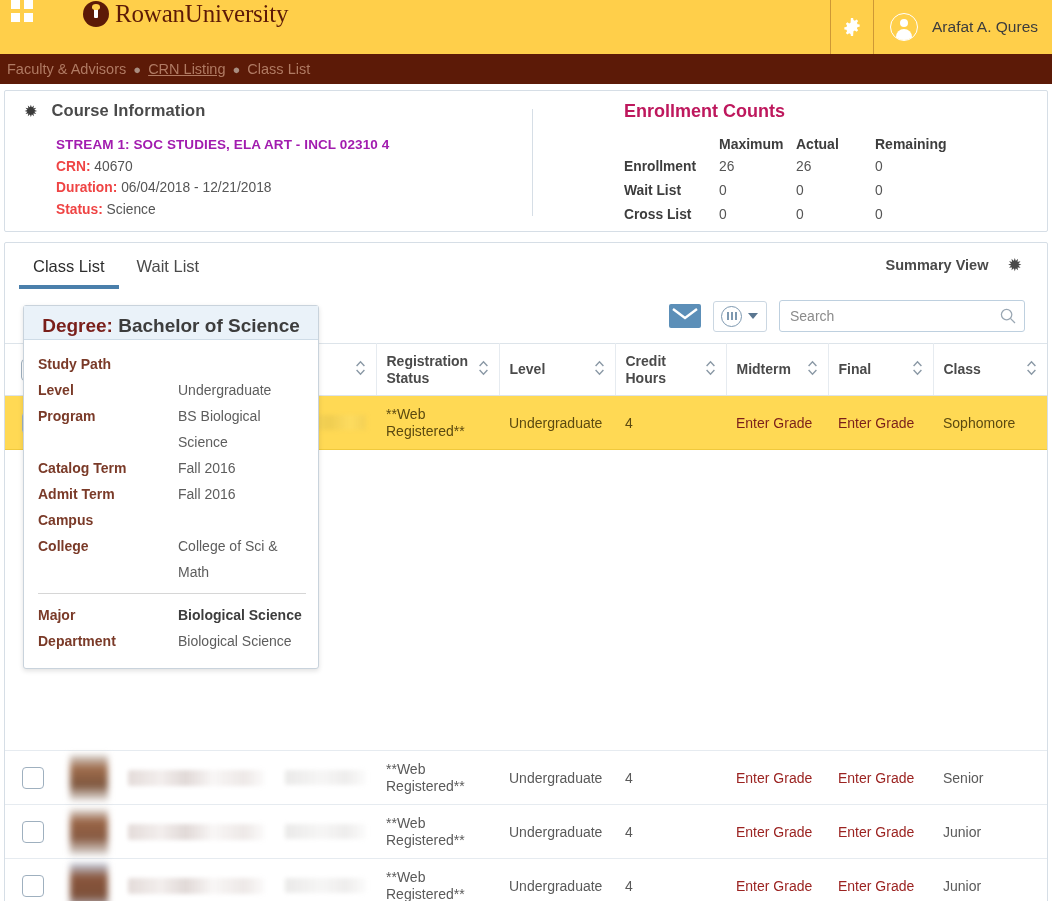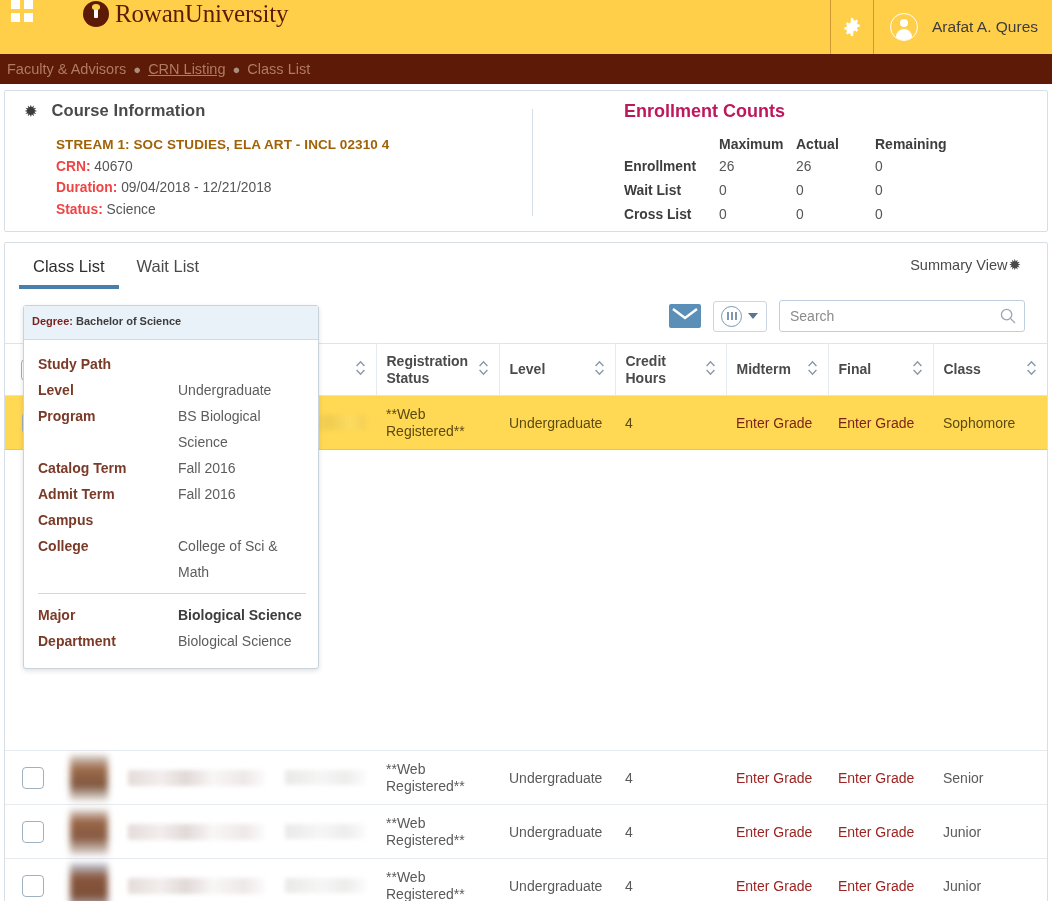--- a/index.html
+++ b/index.html
@@ -154,21 +154,21 @@
     cursor: pointer; vertical-align: middle;
   }
   .ci-title {
     display: inline-block;
     font-size: 16.5px; font-weight: bold; color: #4a4a4a;
     vertical-align: middle;
     letter-spacing: .1px;
   }
   .ci-body { margin-top: 14px; padding-left: 31px; line-height: 21.5px; }
   .ci-course {
-    font-size: 13.5px; font-weight: bold; color: #a16207;
+    font-size: 13.5px; font-weight: bold; color: #a21caf;
     letter-spacing: .1px;
   }
   .ci-line { font-size: 13.8px; color: #555555; }
   .ci-line b { color: #ef4444; font-weight: bold; }
 
   .ci-divider {
     position: absolute; left: 527px; top: 18px;
     width: 1px; height: 107px; background: #d6dee6;
   }
 
@@ -206,23 +206,23 @@
     position: relative;
   }
   .tab.active { color: #2d2d2d; }
   .tab.active::after {
     content: "";
     position: absolute; left: 2px; right: 2px; bottom: 0;
     height: 4px; background: #4a7fab;
   }
   .viewsel {
     position: absolute; right: 26px; top: 13px;
-    font-size: 14.5px; font-weight: normal; color: #4a4a4a;
+    font-size: 14.5px; font-weight: bold; color: #4a4a4a;
     cursor: pointer;
-    display: flex; align-items: center; gap: 1px;
+    display: flex; align-items: center; gap: 20px;
   }
   .viewsel .chev { font-size: 15px; }
 
   .toolbar {
     height: 54px;
     display: flex; align-items: center;
     padding: 0 22px 0 24px;
     position: relative;
   }
   .toolbar-title {
@@ -405,23 +405,23 @@
     width: 296px;
     background: #ffffff;
     border: 1px solid #c9d3dc;
     border-radius: 3px;
     box-shadow: 0 2px 5px rgba(0,0,0,.12);
     z-index: 40;
   }
   .pop-head {
     background: #eaf2f9;
     border-bottom: 1px solid #cfdce7;
-    text-align: left;
-    padding: 9px 8px 12px 8px;
-    font-size: 11px;
+    text-align: center;
+    padding: 9px 8px 2px 8px;
+    font-size: 19px;
   }
   .pop-head .lab { color: #7a1f1a; font-weight: bold; }
   .pop-head .val { color: #3d3d3d; font-weight: bold; }
   .pop-body { padding: 11px 0 6px 0; }
   .pop-row {
     display: flex;
     padding: 0 12px 0 14px;
     line-height: 26px;
   }
   .pop-row .k {
@@ -483,21 +483,21 @@
 
   <div class="card courseinfo">
     <div class="ci-left">
       <span class="ci-caret">✹</span>
       <span class="ci-title">Course Information</span>
       <div class="ci-body">
         <div class="ci-course">STREAM 1: SOC STUDIES, ELA ART - INCL 02310 4</div>
         <div class="ci-line"><b>CRN:</b>
           <span>40670</span></div>
         <div class="ci-line"><b>Duration:</b>
-          <span>09/04/2018 - 12/21/2018</span></div>
+          <span>06/04/2018 - 12/21/2018</span></div>
         <div class="ci-line"><b>Status:</b>
           <span>Science</span></div>
       </div>
     </div>
 
     <div class="ci-divider"></div>
 
     <div class="ci-right">
       <div class="ec-title">Enrollment Counts</div>
       <table class="ec">

